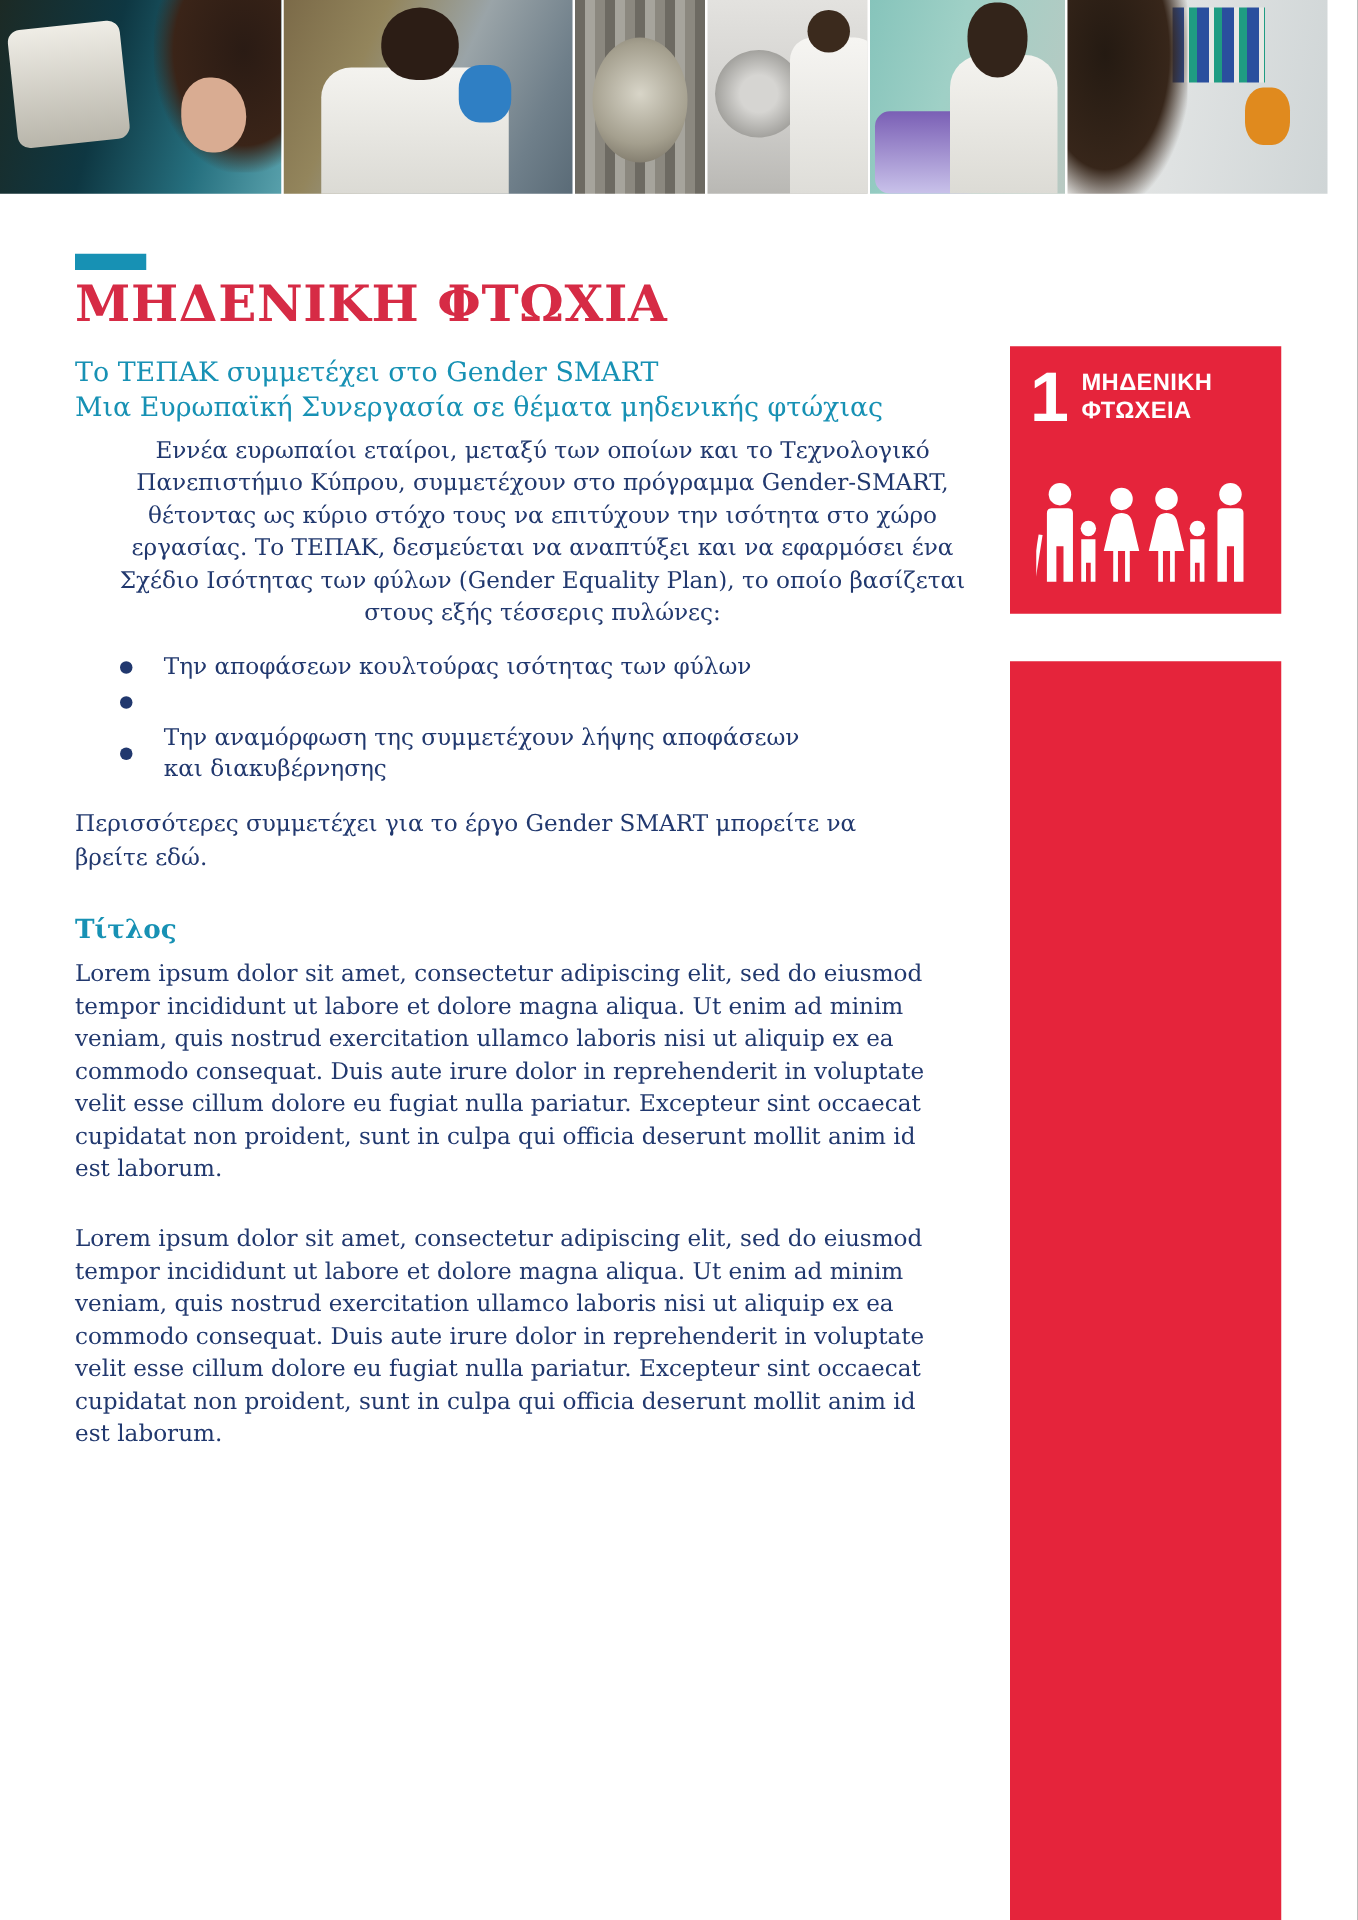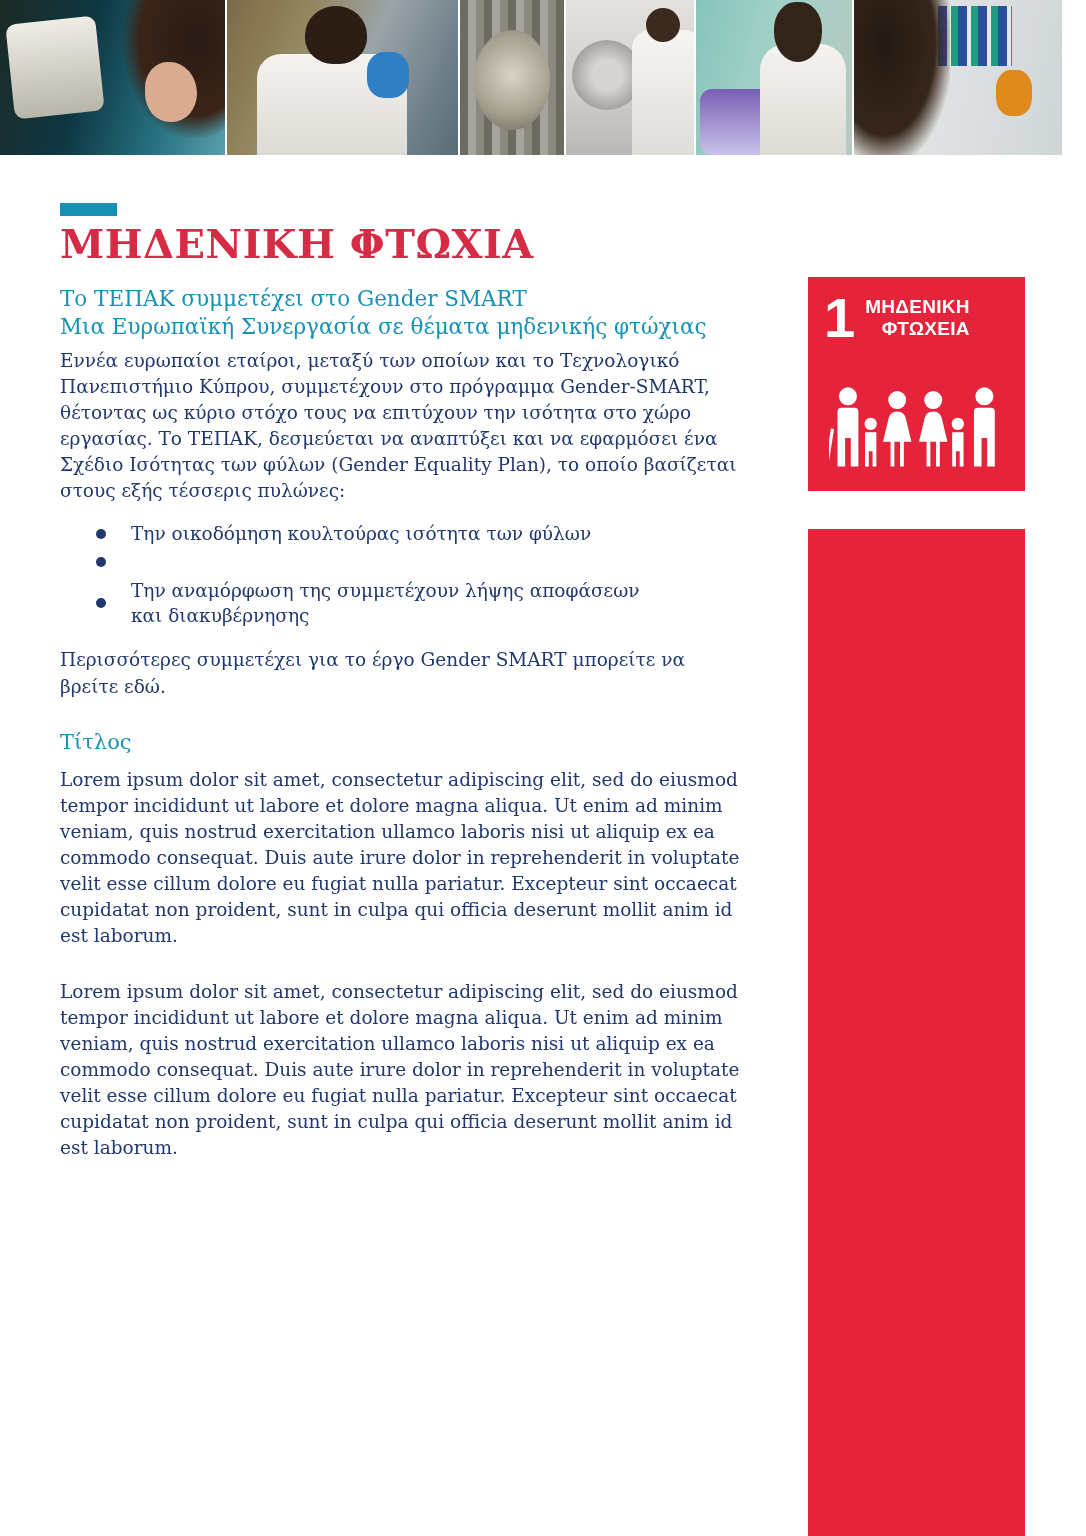--- a/index.html
+++ b/index.html
@@ -51,45 +51,45 @@
     margin:0 0 20px 0;
     font-size:40px;line-height:1.05;font-weight:bold;
     color:#d62b45;letter-spacing:0.5px;
   }
   .subtitle{
     margin:0 0 7px 0;
     font-size:21.5px;line-height:28px;font-weight:normal;
     color:#1791b4;
   }
   .body-text{font-size:18.5px;line-height:26px;}
-  .intro{margin:0 0 17px 0;}
+  .intro{margin:0 0 17px 0;text-align:center;}
   .bullet-list{list-style:none;margin:0 0 18px 36px;padding:0;}
   .bullet-list li{display:flex;align-items:center;margin-bottom:11px;}
   .dot{flex:0 0 auto;width:10px;height:10px;border-radius:50%;background:#21386e;margin-right:25px;}
   .bullet-text{font-size:18.5px;line-height:25px;}
   .more-info{margin:10px 0 30px 0;font-size:18.5px;line-height:27px;}
   .more-info .link{font-weight:normal;color:#21386e;text-decoration:none;}
   .section-heading{
     margin:0 0 12px 0;
-    font-size:21px;line-height:1.2;font-weight:normal;color:#1791b4;
+    font-size:21px;line-height:1.2;font-weight:bold;color:#1791b4;
   }
   .section-body{margin:0 0 30px 0;}
 
   
   .sdg-badge{
     position:absolute;left:808px;top:277px;
     width:217px;height:214px;
     background:#e5243b;color:#ffffff;
     font-family:"Liberation Sans", sans-serif;
     box-sizing:border-box;padding:16px 12px 10px 16px;
     display:flex;flex-direction:column;
   }
   .badge-head{display:flex;align-items:flex-start;}
   .sdg-number{font-size:56px;line-height:0.9;font-weight:bold;letter-spacing:-2px;}
-  .sdg-label{margin-left:12px;margin-top:3px;font-size:19px;line-height:22px;font-weight:bold;letter-spacing:0.3px;text-align:right;}
+  .sdg-label{margin-left:12px;margin-top:3px;font-size:19px;line-height:22px;font-weight:bold;letter-spacing:0.3px;}
   .badge-figures{margin-top:auto;align-self:center;}
   .red-sidebar{
     position:absolute;left:808px;top:529px;
     width:217px;height:1007px;
     background:#e5243b;
   }
 </style>
 </head>
 <body>
 
@@ -134,21 +134,21 @@
     <p class="body-text intro pre">Εννέα ευρωπαίοι εταίροι, μεταξύ των οποίων και το Τεχνολογικό
 Πανεπιστήμιο Κύπρου, συμμετέχουν στο πρόγραμμα Gender-SMART,
 θέτοντας ως κύριο στόχο τους να επιτύχουν την ισότητα στο χώρο
 εργασίας. Το ΤΕΠΑΚ, δεσμεύεται να αναπτύξει και να εφαρμόσει ένα
 Σχέδιο Ισότητας των φύλων (Gender Equality Plan), το οποίο βασίζεται
 στους εξής τέσσερις πυλώνες:</p>
 
     <ul class="bullet-list">
       <li>
         <span class="dot"></span>
-        <span class="bullet-text pre">Την οικοδόμηση κουλτούρας ισότητα των φύλων</span>
+        <span class="bullet-text pre">Την αποφάσεων κουλτούρας ισότητας των φύλων</span>
       </li>
       <li>
         <span class="dot"></span>
       </li>
       <li>
         <span class="dot"></span>
         <span class="bullet-text pre">Την αναμόρφωση της συμμετέχουν λήψης αποφάσεων
 και διακυβέρνησης</span>
       </li>
     </ul>

